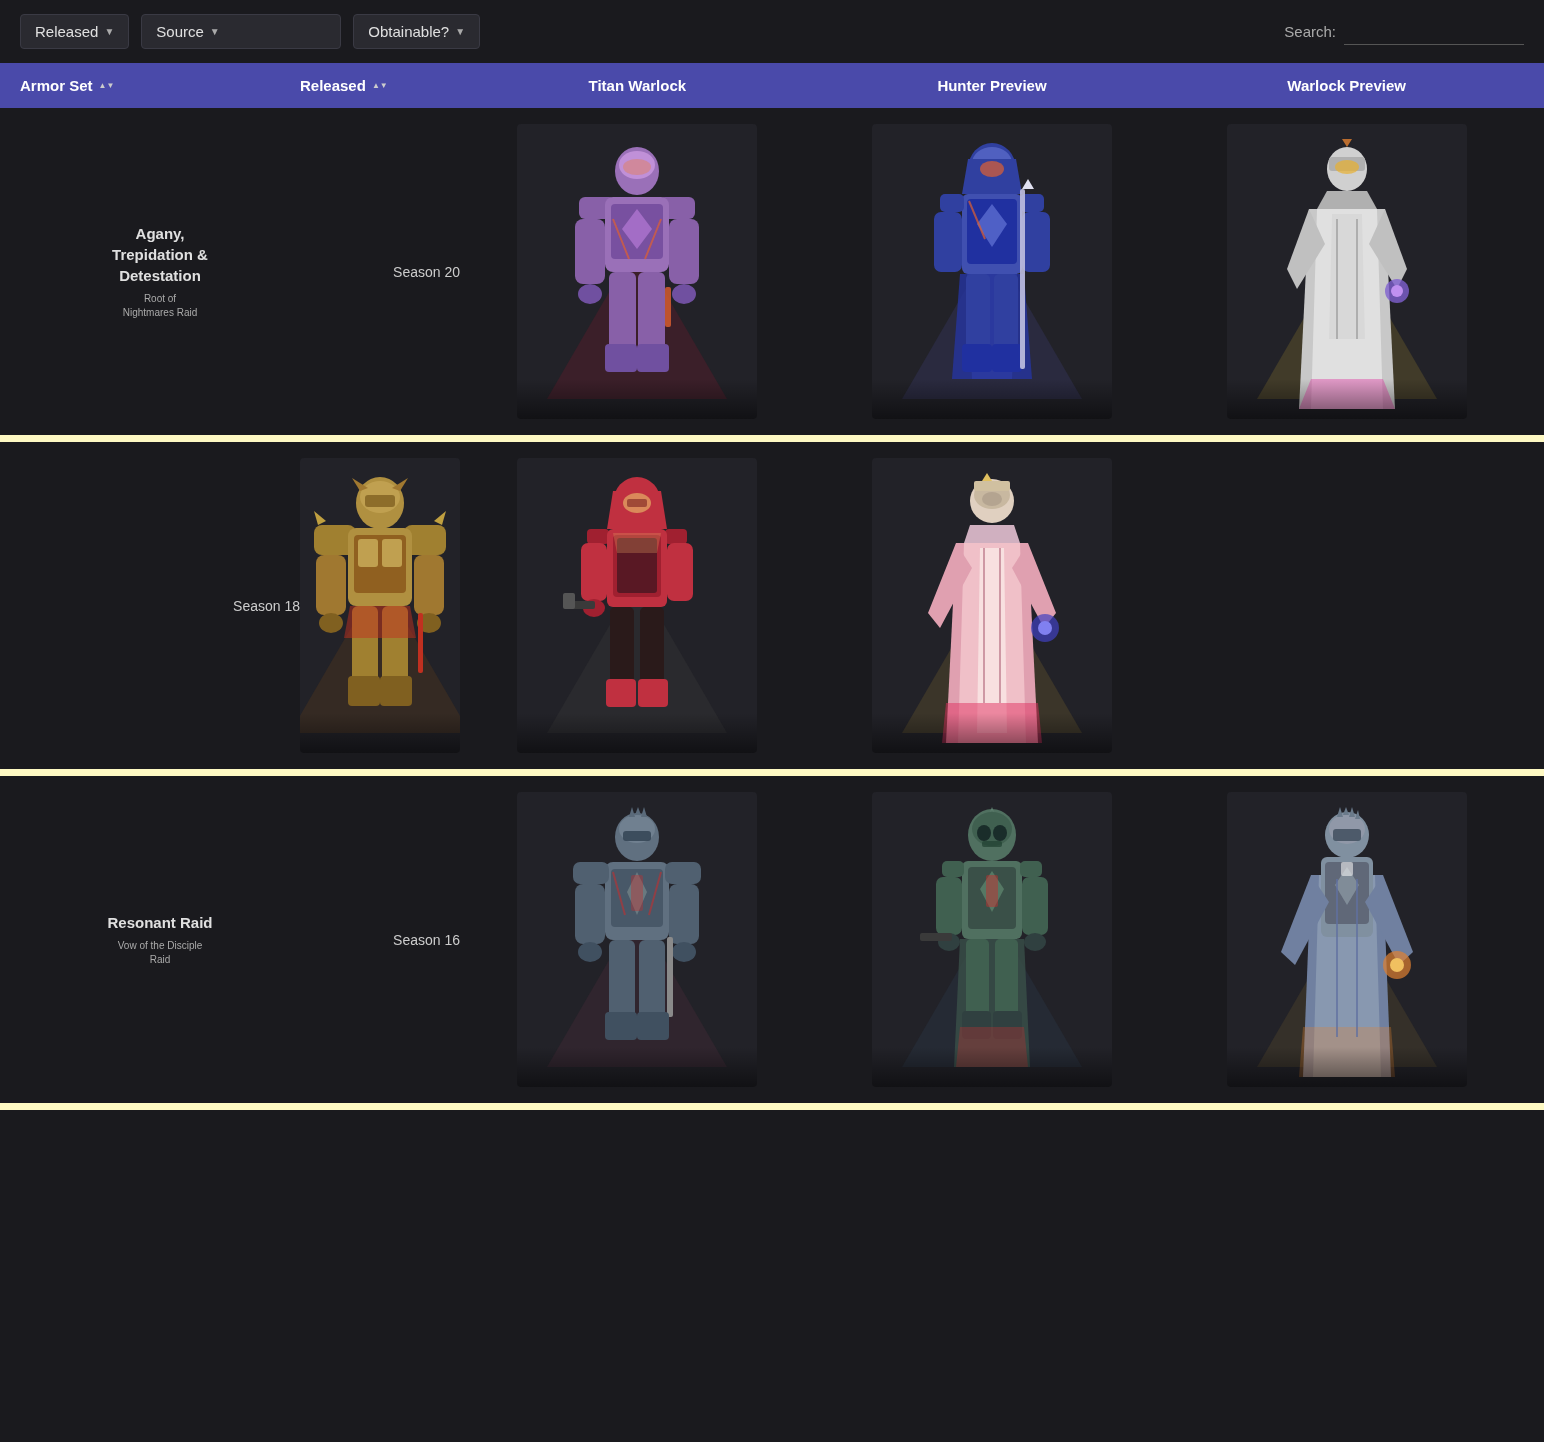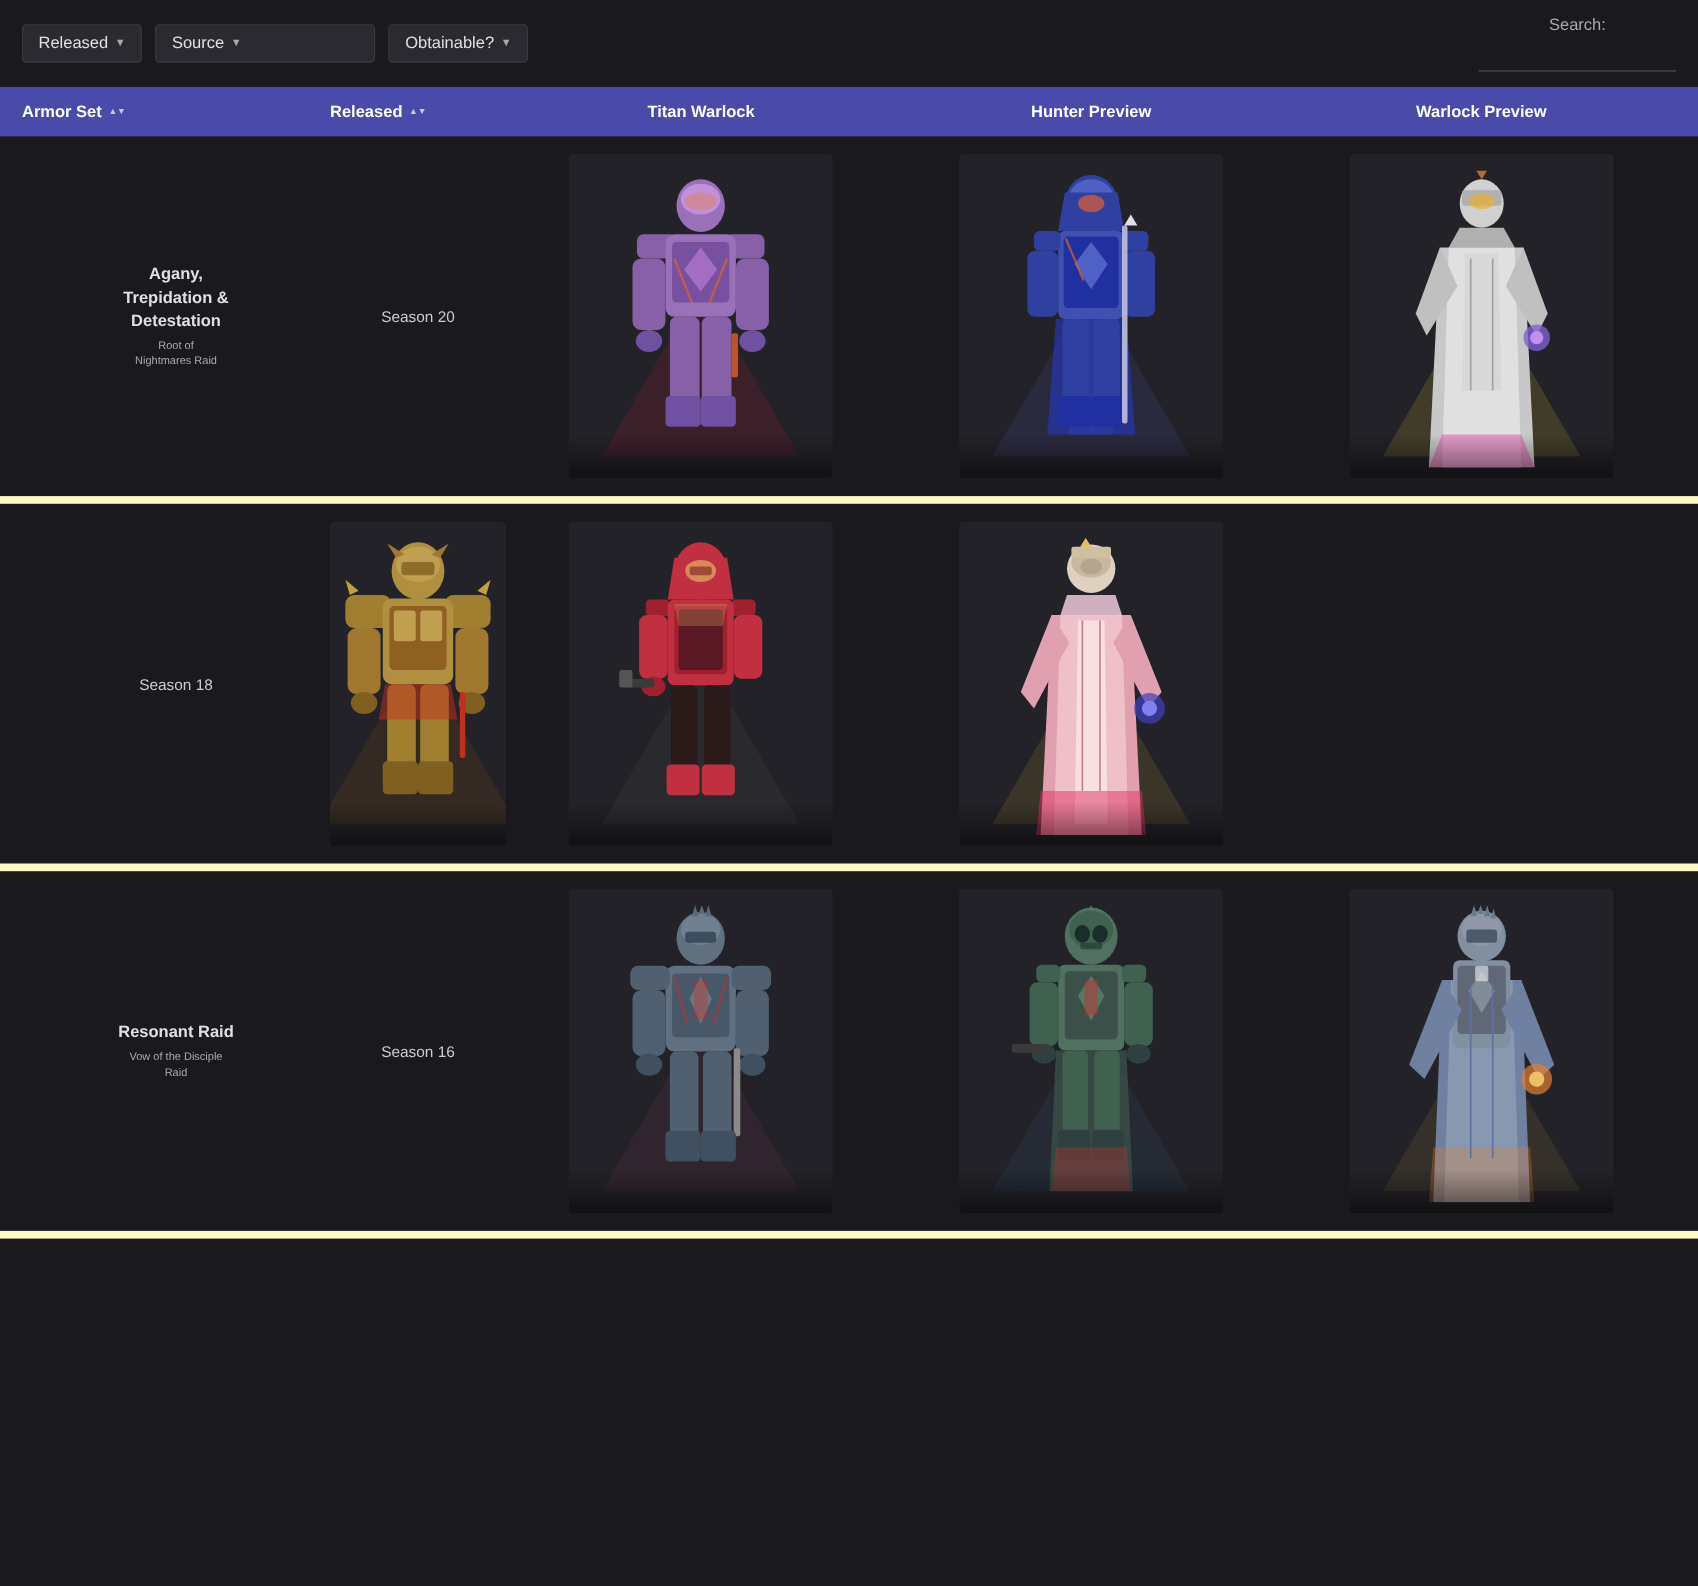--- a/index.html
+++ b/index.html
@@ -36,21 +36,20 @@
       color: #aaa;
     }
 
     .search-area {
       margin-left: auto;
       display: flex;
       align-items: center;
       gap: 8px;
       color: #aaa;
       font-size: 15px;
-      flex-direction: column;
     }
     .search-input {
       background: transparent;
       border: none;
       border-bottom: 1px solid #555;
       color: #e0e0e0;
       font-size: 15px;
       padding: 4px 6px;
       width: 180px;
       outline: none;
@@ -112,21 +111,21 @@
       font-size: 10px;
       color: #aaa;
       text-align: center;
       margin-top: 6px;
       line-height: 1.4;
     }
 
     .season-label {
       font-size: 14px;
       color: #ccc;
-      text-align: center;
+      text-align: right;
     }
 
     .preview-cell {
       display: flex;
       justify-content: center;
       align-items: center;
       height: 100%;
     }
 
     .character-preview {

